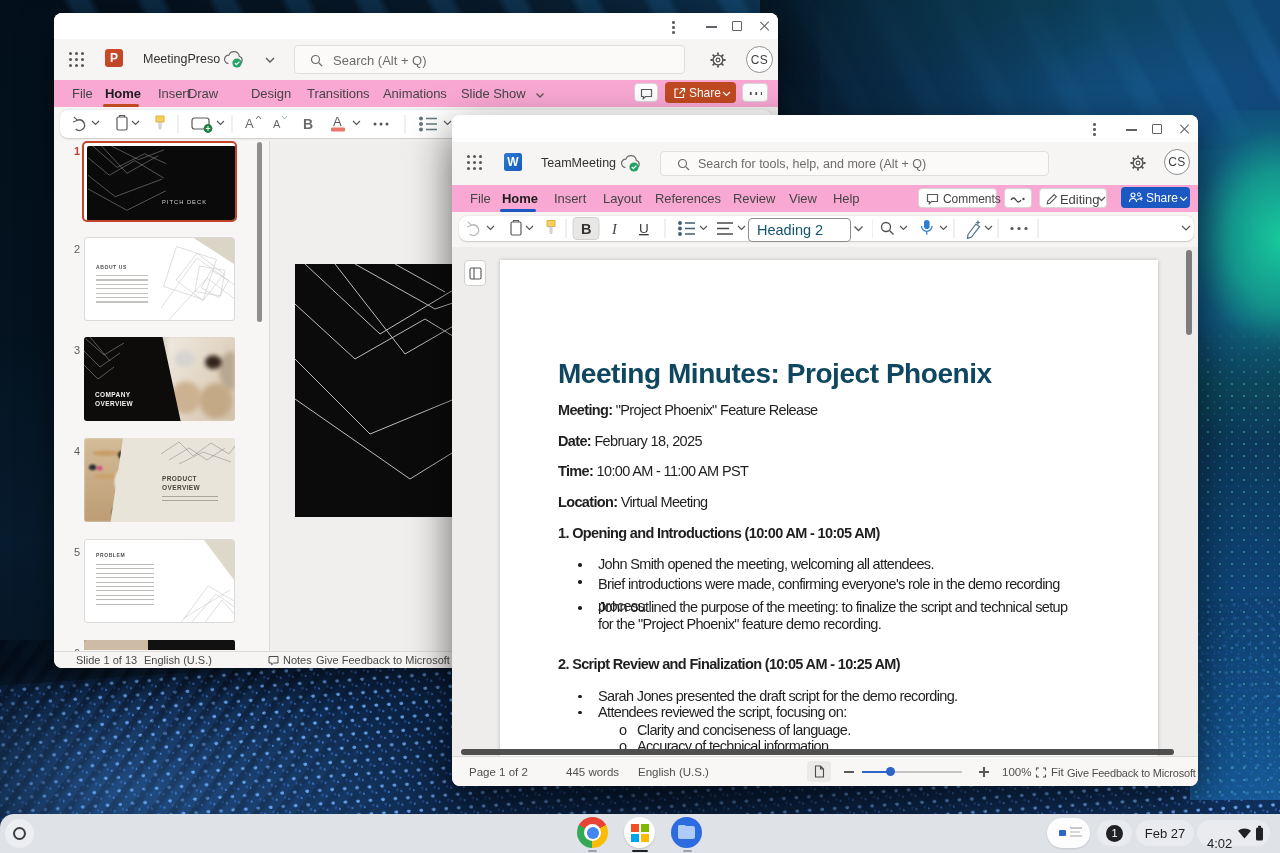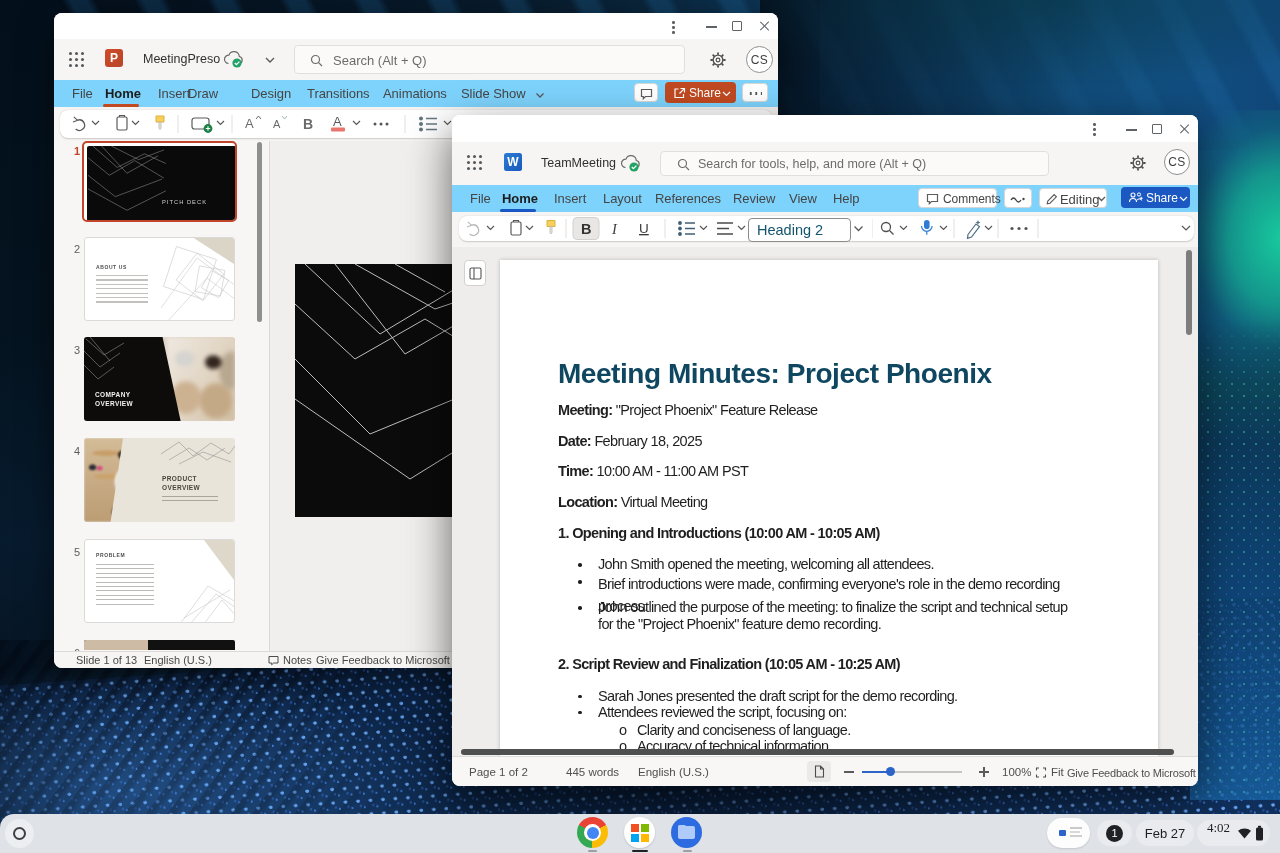--- a/index.html
+++ b/index.html
@@ -72,21 +72,21 @@
   .tb-x:before, .tb-x:after { content:""; position:absolute; left:5.4px; top:0; width:1.4px; height:12px; background:#5f6368; }
   .tb-x:before { transform:rotate(45deg); }
   .tb-x:after { transform:rotate(-45deg); }
 
   .appbar { position:relative; background:#f6f5f3; }
   .searchbox { position:absolute; background:#fbfaf9; border:1px solid #e1dfdd; border-radius:4px; color:#6e6c6a; }
   .doc-title { position:absolute; font-size:13.5px; color:#303030; }
   .avatar { position:absolute; border-radius:50%; background:#fff; border:1.4px solid #8f8f8f; color:#3e3e3e;
     display:flex; align-items:center; justify-content:center; font-size:12px; letter-spacing:.3px; }
 
-  .menubar { position:relative; background:#7dd3fc; font-size:13px; letter-spacing:-0.05px; color:#454545; }
+  .menubar { position:relative; background:#f9a8d4; font-size:13px; letter-spacing:-0.05px; color:#454545; }
   .menubar span.mi { position:absolute; top:6px; }
   .toolzone { position:relative; background:#f6f5f3; }
   .toolcard { position:absolute; background:#fff; border-radius:8px; box-shadow:0 0.5px 1.5px rgba(0,0,0,.18); }
 
   svg { display:block; }
   .chev { stroke:#585858; stroke-width:1.3; fill:none; }
 
   
   #shelf { position:absolute; left:0; top:814px; width:1280px; height:39px; background:#dfe2e6; border-radius:14px 0 0 0; }
   .dock-ind { position:absolute; top:35.5px; height:2px; border-radius:1px; }
@@ -652,21 +652,21 @@
   <div class="abs" style="left:1047px; top:4px; width:43px; height:30px; border-radius:15px; background:#fdfdfd; box-shadow:0 1px 2px rgba(0,0,0,.12);">
     <div class="abs" style="left:12px; top:12px; width:7px; height:6px; background:#2c64c8; border-radius:1px;"></div>
     <div class="abs" style="left:23px; top:9px; width:12px; height:1.5px; background:#c9c9c9;"></div>
     <div class="abs" style="left:23px; top:13px; width:10px; height:1.5px; background:#d9d9d9;"></div>
     <div class="abs" style="left:23px; top:17px; width:12px; height:1.5px; background:#cfcfcf;"></div>
   </div>
   <div class="abs" style="left:1097px; top:6px; width:35px; height:26px; border-radius:13px; background:#e9ebef;"></div>
   <div class="abs" style="left:1106px; top:10.5px; width:17px; height:17px; border-radius:50%; background:#202124; color:#fff; font-size:11px; display:flex; align-items:center; justify-content:center;">1</div>
   <div class="abs" style="left:1136px; top:6px; width:58px; height:26px; border-radius:13px; background:#e9ebef; color:#1c1e21; font-size:13px; display:flex; align-items:center; justify-content:center;">Feb 27</div>
   <div class="abs" style="left:1197px; top:6px; width:73px; height:26px; border-radius:13px; background:#e9ebef; color:#1c1e21; font-size:13px;">
-    <span class="abs" style="left:10px; top:0;font-family:Liberation Serif, serif;">4:02</span>
+    <span class="abs" style="left:10px; top:16px;">4:02</span>
     <svg class="abs" style="left:40px; top:7px;" width="15" height="12" viewBox="0 0 15 12">
         <path d="M7.5 11.5 L1 3.8 A10 10 0 0 1 14 3.8 z" fill="#202124"></path>
       </svg>
     <svg class="abs" style="left:58px; top:5px;" width="9" height="16" viewBox="0 0 9 16">
         <rect x="1" y="2.5" width="7" height="13" rx="1.5" fill="#202124"></rect>
         <rect x="3" y="0.8" width="3" height="2" fill="#202124"></rect>
       </svg>
   </div>
 </div>
 

